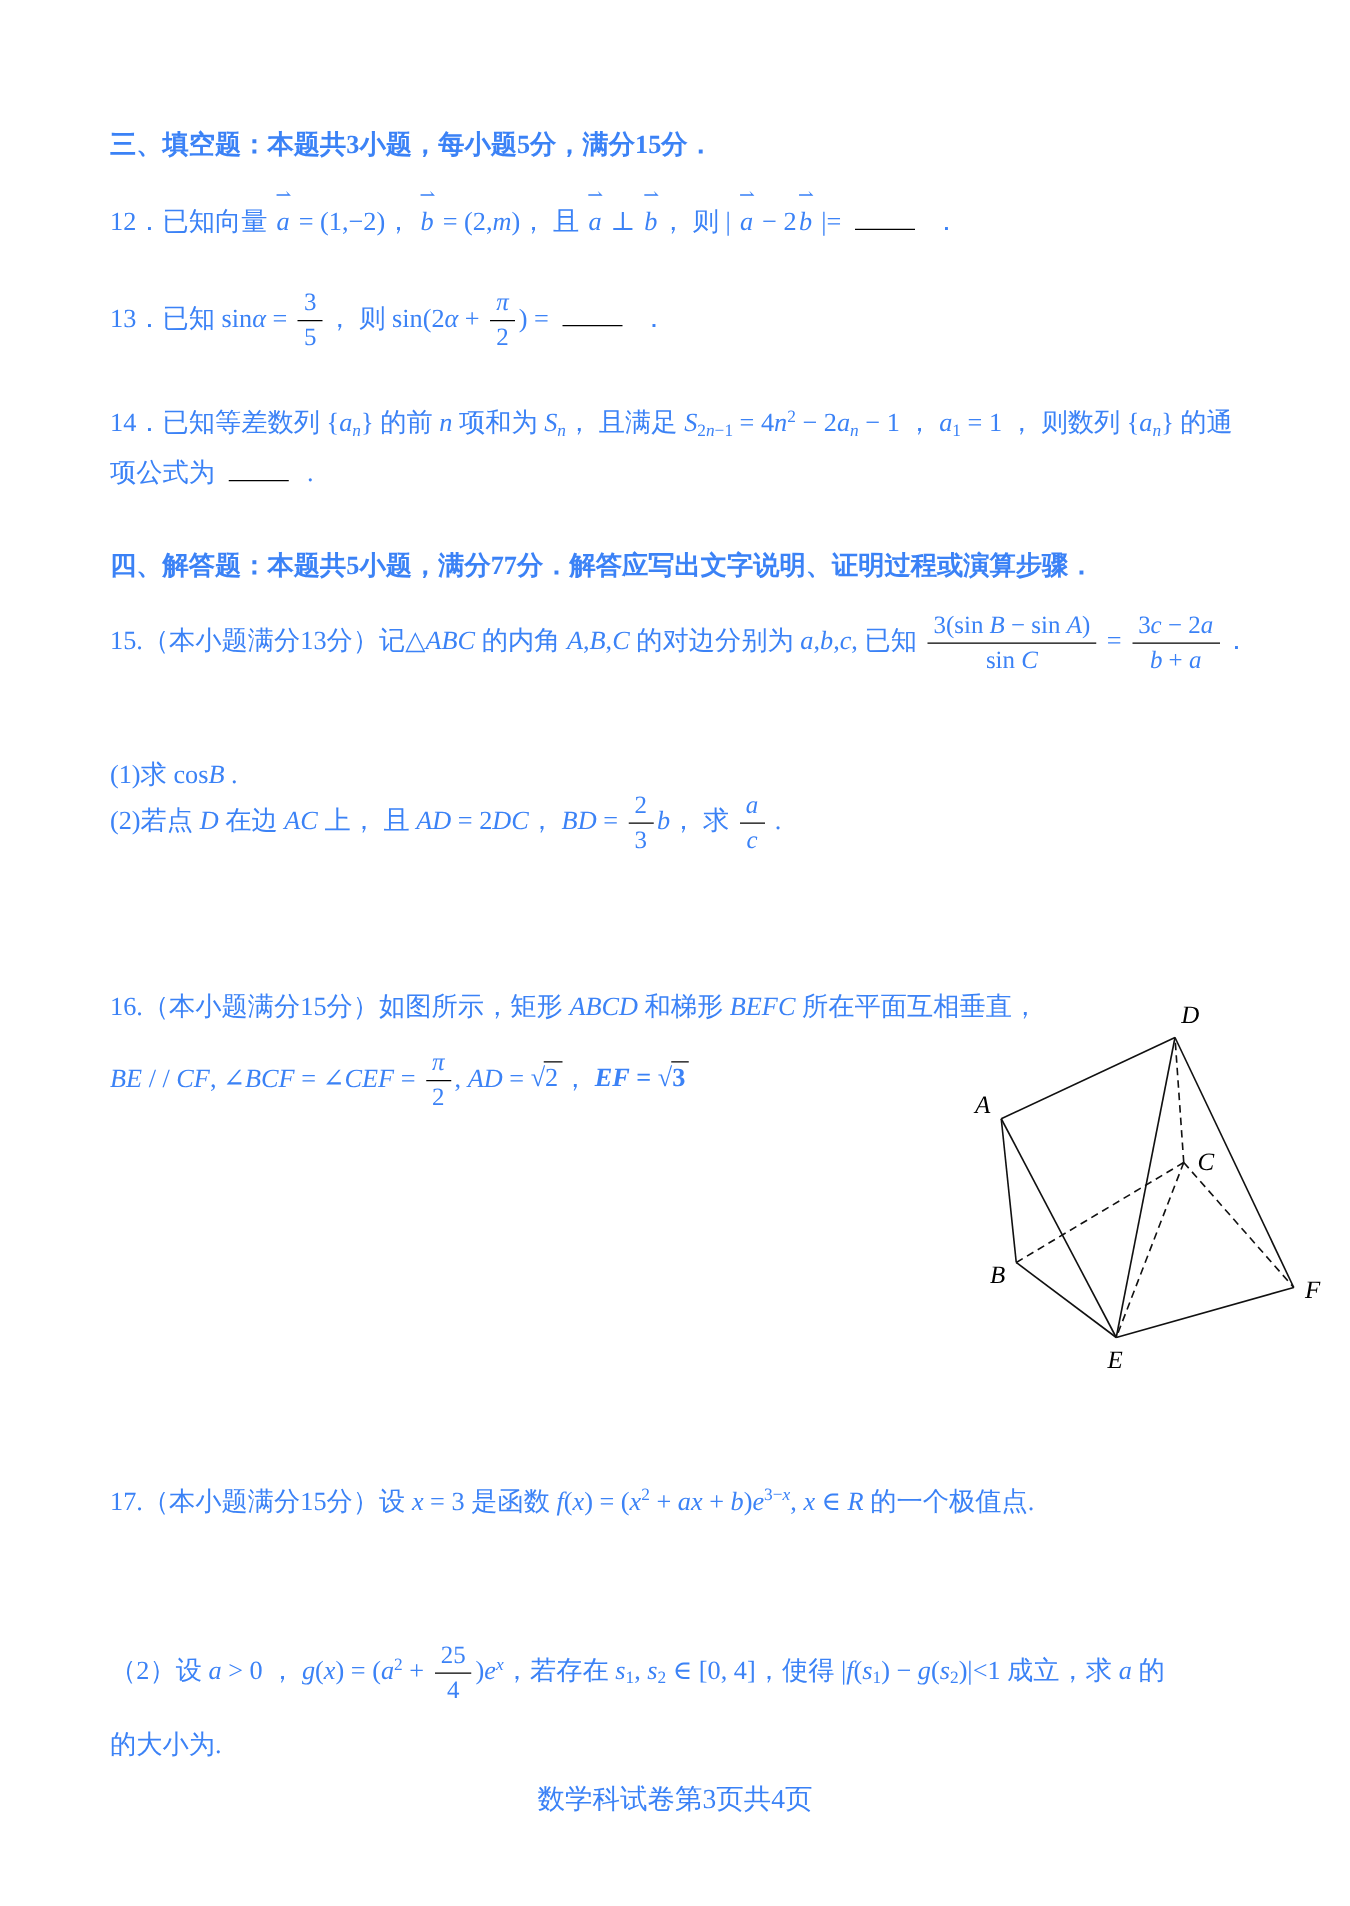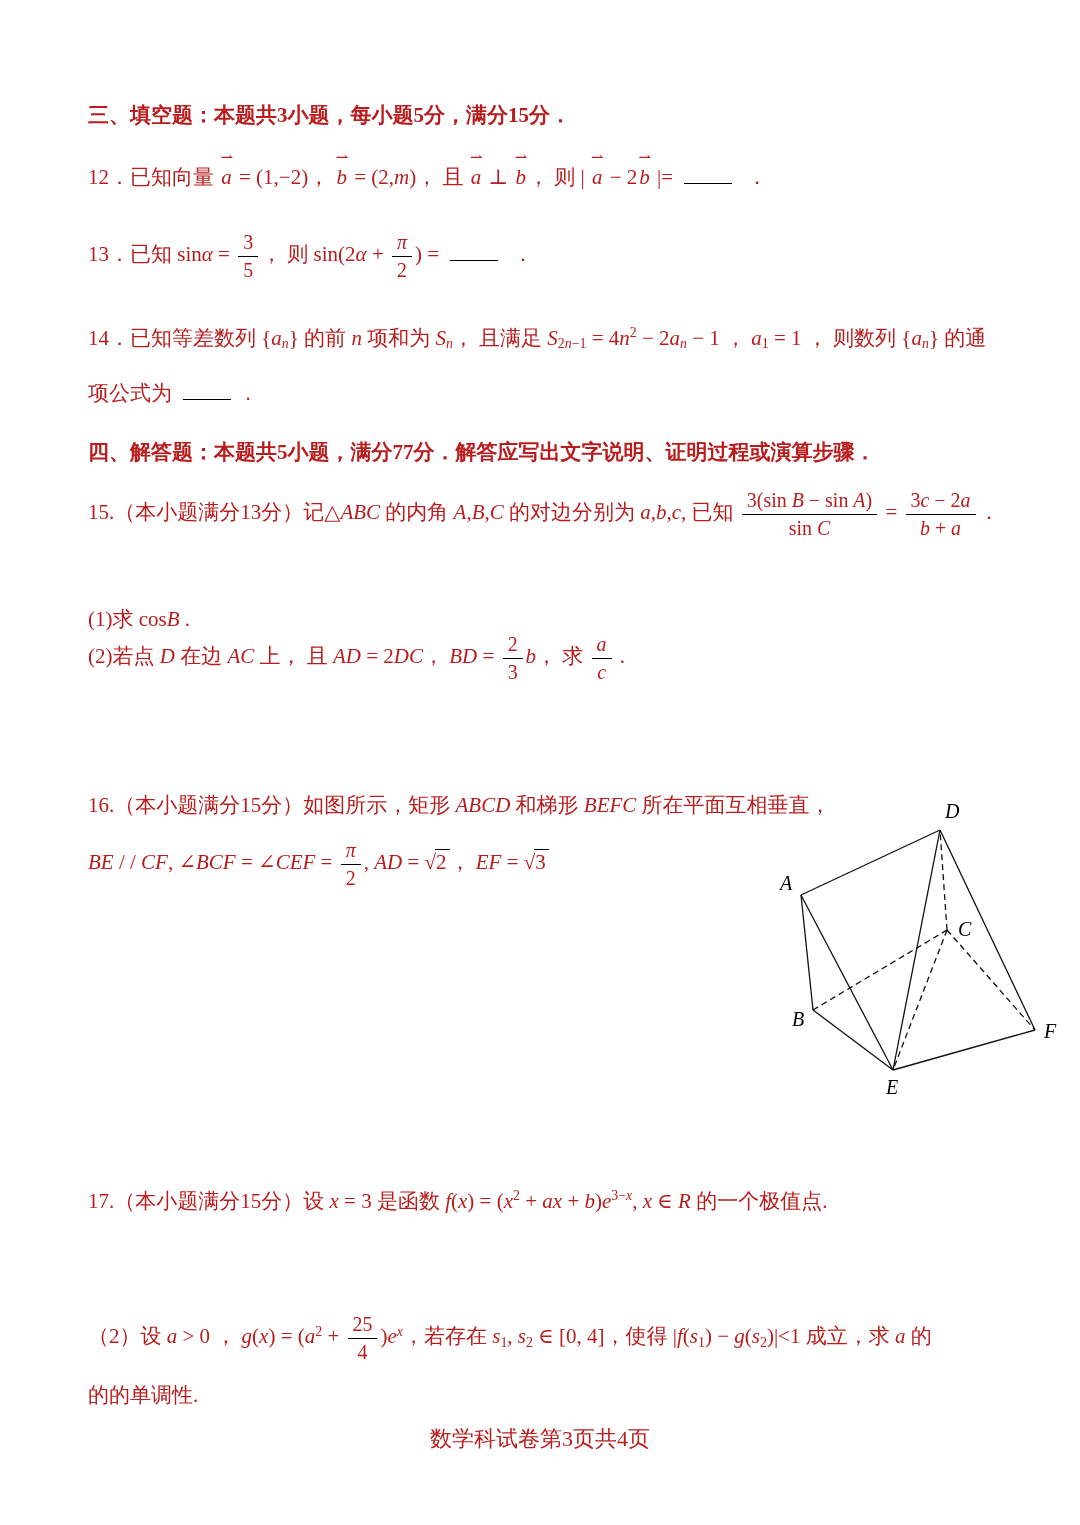--- a/index.html
+++ b/index.html
@@ -1,61 +1,61 @@
 <!DOCTYPE html>
 <html><head>
 <meta charset="utf-8">
 <style>
   html,body{margin:0;padding:0;background:#ffffff;}
   .page{
     position:relative;width:1080px;height:1525px;background:#fff;
     font-family:"Liberation Serif","DejaVu Serif",serif;
-    font-size:21px;color:#b91c1c;overflow:hidden;
+    font-size:21px;color:#3b82f6;overflow:hidden;
   }
   .blk{position:absolute;left:88px;margin:0;line-height:1.5;white-space:nowrap;}
   .bold{font-weight:700;}
   .mi{font-style:italic;font-family:"Liberation Serif","DejaVu Serif",serif;}
   sub,sup{font-size:0.66em;}
   sup{vertical-align:0.55em;}
   sub{vertical-align:-0.25em;}
   .frac{display:inline-block;vertical-align:middle;text-align:center;font-size:0.95em;line-height:1.25;margin:0 3px;}
   .frac .num{display:block;border-bottom:1.4px solid #000;padding:0 5px 1px;}
   .frac .den{display:block;padding:1px 5px 0;}
   .sqrt{display:inline-block;white-space:nowrap;}
   .sqrt .rad{letter-spacing:-1px;}
   .sqrt .sbody{display:inline-block;border-top:1.4px solid #000;padding:0 3px 0 1px;line-height:1.15;}
   .vec{position:relative;display:inline-block;padding:0 2px;}
   .vec .arrow{position:absolute;top:-0.78em;left:52%;transform:translateX(-50%);font-size:0.72em;line-height:1;font-style:normal;}
   .blank{display:inline-block;width:48px;height:0.15em;border-bottom:1.3px solid #000;margin:0 9px 0 6px;}
-  .bseg{font-weight:400;margin-top:40px;}
+  .bseg{font-weight:700;margin-top:40px;}
   .figure{position:absolute;left:770px;top:798px;}
   .figure line{stroke:#111;stroke-width:1.3;fill:none;}
   .figure line.dash{stroke-dasharray:6 4;}
   .flabel{font-family:"Liberation Serif","DejaVu Serif",serif;font-style:italic;font-size:20px;fill:#000;}
   .footer{position:absolute;top:1424px;left:0;width:100%;text-align:center;font-size:22px;margin:0;}
 </style>
 </head>
 <body>
 
 <div class="page">
 
   <p class="blk bold" style="top:100px">三、填空题：本题共3小题，每小题5分，满分15分．</p>
   <p class="blk" style="top:162px">12．已知向量 <span class="vec"><span class="arrow">⇀</span><span class="mi">a</span></span> = (1,−2)，  <span class="vec"><span class="arrow">⇀</span><span class="mi">b</span></span> = (2,<span class="mi">m</span>)，  且 <span class="vec"><span class="arrow">⇀</span><span class="mi">a</span></span> ⊥ <span class="vec"><span class="arrow">⇀</span><span class="mi">b</span></span>，  则 | <span class="vec"><span class="arrow">⇀</span><span class="mi">a</span></span> − 2<span class="vec"><span class="arrow">⇀</span><span class="mi">b</span></span> |= <span class="blank"></span>  ．</p>
   <p class="blk" style="top:230px">13．已知 sin<span class="mi">α</span> = <span class="frac"><span class="num">3</span><span class="den">5</span></span>，  则 sin(2<span class="mi">α</span> + <span class="frac"><span class="num"><span class="mi">π</span></span><span class="den">2</span></span>) = <span class="blank"></span>  ．</p>
   <p class="blk" style="top:323px">14．已知等差数列 {<span class="mi">a</span><sub><span class="mi">n</span></sub>} 的前 <span class="mi">n</span> 项和为 <span class="mi">S</span><sub><span class="mi">n</span></sub>，  且满足 <span class="mi">S</span><sub>2<span class="mi">n</span>−1</sub> = 4<span class="mi">n</span><sup>2</sup> − 2<span class="mi">a</span><sub><span class="mi">n</span></sub> − 1 ，  <span class="mi">a</span><sub>1</sub> = 1 ，  则数列 {<span class="mi">a</span><sub><span class="mi">n</span></sub>} 的通</p>
-  <p class="blk" style="top:378px">项公式为  <span class="blank"></span> .</p>
+  <p class="blk" style="top:363px">项公式为  <span class="blank"></span> .</p>
   <p class="blk bold" style="top:437px">四、解答题：本题共5小题，满分77分．解答应写出文字说明、证明过程或演算步骤．</p>
   <p class="blk" style="top:488px">15.（本小题满分13分）记△<span class="mi">ABC</span> 的内角 <span class="mi">A</span>,<span class="mi">B</span>,<span class="mi">C</span> 的对边分别为 <span class="mi">a</span>,<span class="mi">b</span>,<span class="mi">c</span>, 已知 <span class="frac"><span class="num">3(sin <span class="mi">B</span> − sin <span class="mi">A</span>)</span><span class="den">sin <span class="mi">C</span></span></span> = <span class="frac"><span class="num">3<span class="mi">c</span> − 2<span class="mi">a</span></span><span class="den"><span class="mi">b</span> + <span class="mi">a</span></span></span>．</p>
   <p class="blk" style="top:604px">(1)求 cos<span class="mi">B</span> .</p>
   <p class="blk" style="top:632px">(2)若点 <span class="mi">D</span> 在边 <span class="mi">AC</span> 上，  且 <span class="mi">AD</span> = 2<span class="mi">DC</span>，  <span class="mi">BD</span> = <span class="frac"><span class="num">2</span><span class="den">3</span></span><span class="mi">b</span>，  求 <span class="frac"><span class="num"><span class="mi">a</span></span><span class="den"><span class="mi">c</span></span></span> .</p>
   <p class="blk" style="top:790px">16.（本小题满分15分）如图所示，矩形 <span class="mi">ABCD</span> 和梯形 <span class="mi">BEFC</span> 所在平面互相垂直，</p>
   <p class="blk" style="top:838px"><span class="mi">BE</span> / / <span class="mi">CF</span>, ∠<span class="mi">BCF</span> = ∠<span class="mi">CEF</span> = <span class="frac"><span class="num"><span class="mi">π</span></span><span class="den">2</span></span>, <span class="mi">AD</span> = <span class="sqrt"><span class="rad">√</span><span class="sbody">2</span></span>，   <b class="bseg"><span class="mi">EF</span> = <span class="sqrt"><span class="rad">√</span><span class="sbody">3</span></span></b></p>
   <p class="blk" style="top:1186px">17.（本小题满分15分）设 <span class="mi">x</span> = 3 是函数 <span class="mi">f</span>(<span class="mi">x</span>) = (<span class="mi">x</span><sup>2</sup> + <span class="mi">ax</span> + <span class="mi">b</span>)<span class="mi">e</span><sup>3−<span class="mi">x</span></sup>, <span class="mi">x</span> ∈ <span class="mi">R</span> 的一个极值点.</p>
   <p class="blk" style="top:1312px">（2）设 <span class="mi">a</span> &gt; 0 ，  <span class="mi">g</span>(<span class="mi">x</span>) = (<span class="mi">a</span><sup>2</sup> + <span class="frac"><span class="num">25</span><span class="den">4</span></span>)<span class="mi">e</span><sup><span class="mi">x</span></sup>，若存在 <span class="mi">s</span><sub>1</sub>, <span class="mi">s</span><sub>2</sub> ∈ [0,  4]，使得 |<span class="mi">f</span>(<span class="mi">s</span><sub>1</sub>) − <span class="mi">g</span>(<span class="mi">s</span><sub>2</sub>)|&lt;1 成立，求 <span class="mi">a</span> 的</p>
-  <p class="blk" style="top:1380px">的的单调性.</p>
+  <p class="blk" style="top:1380px">的大小为.</p>
 
   <svg class="figure" width="300" height="305" viewBox="0 0 300 305">
 
     <line x1="170" y1="32" x2="31" y2="97"></line>
     <line x1="31" y1="97" x2="43" y2="212"></line>
     <line x1="43" y1="212" x2="123" y2="272"></line>
     <line x1="123" y1="272" x2="265" y2="232"></line>
     <line x1="265" y1="232" x2="170" y2="32"></line>
     <line x1="170" y1="32" x2="123" y2="272"></line>
     <line x1="31" y1="97" x2="123" y2="272"></line>

